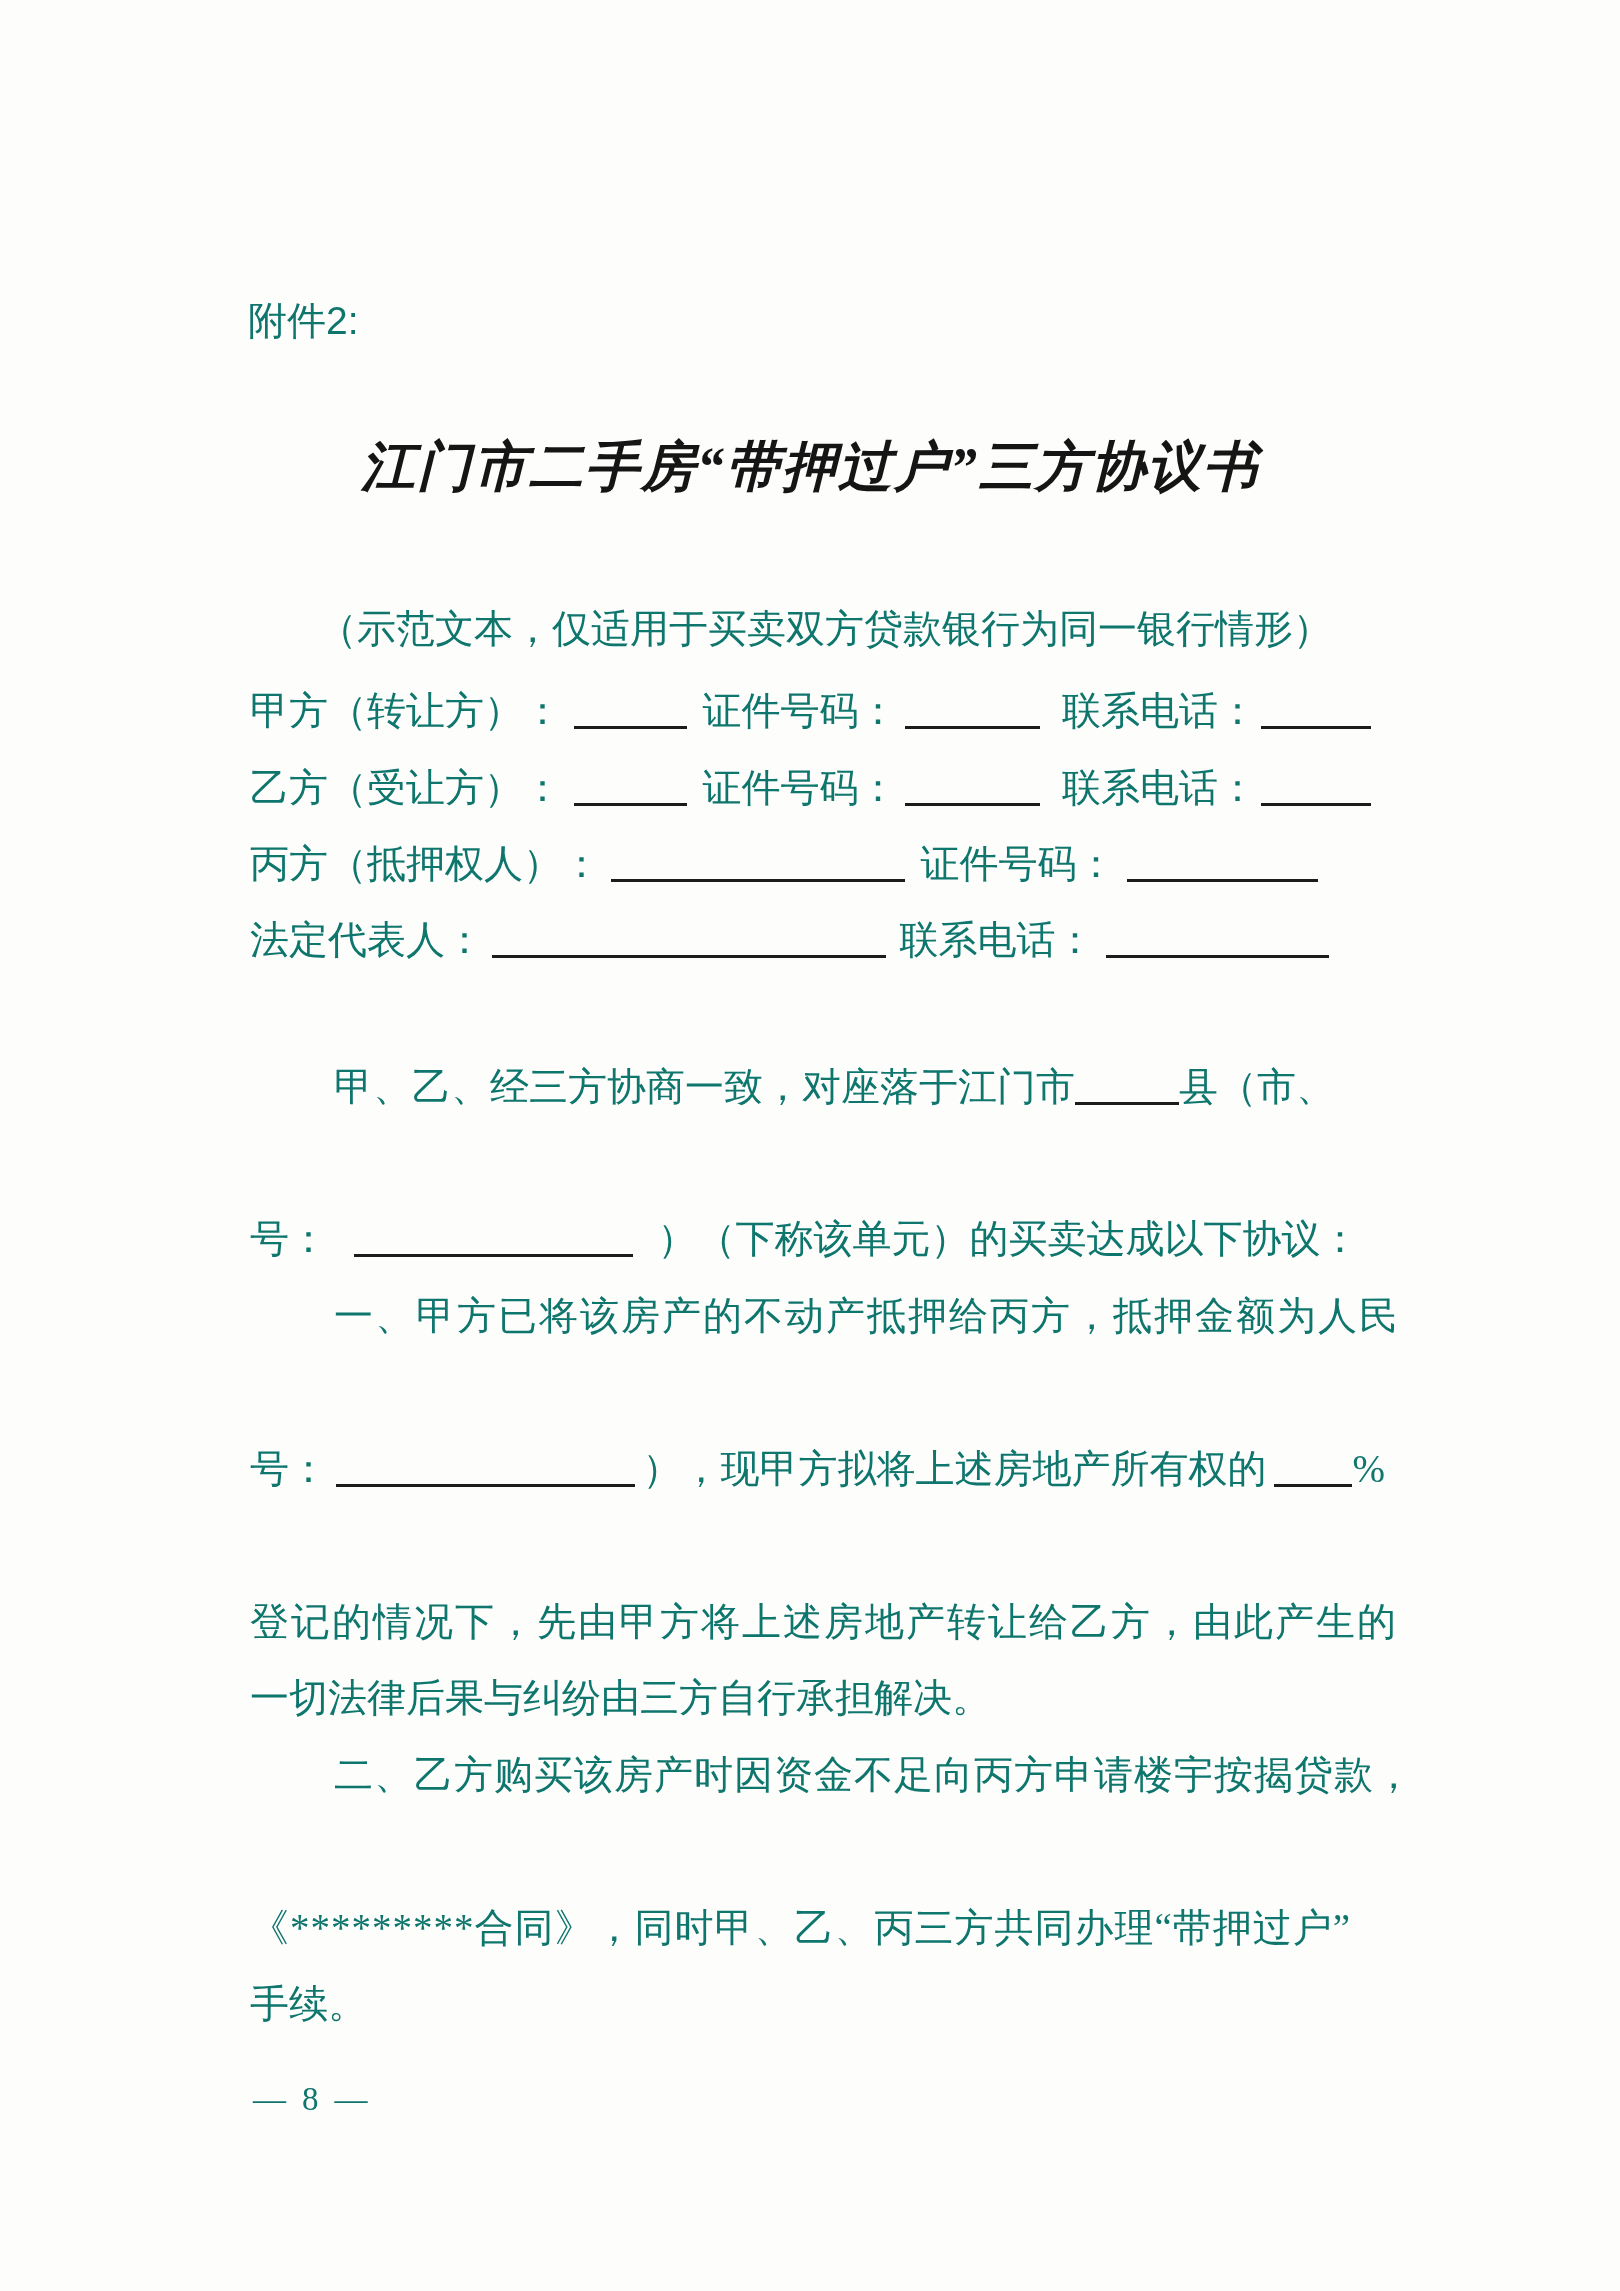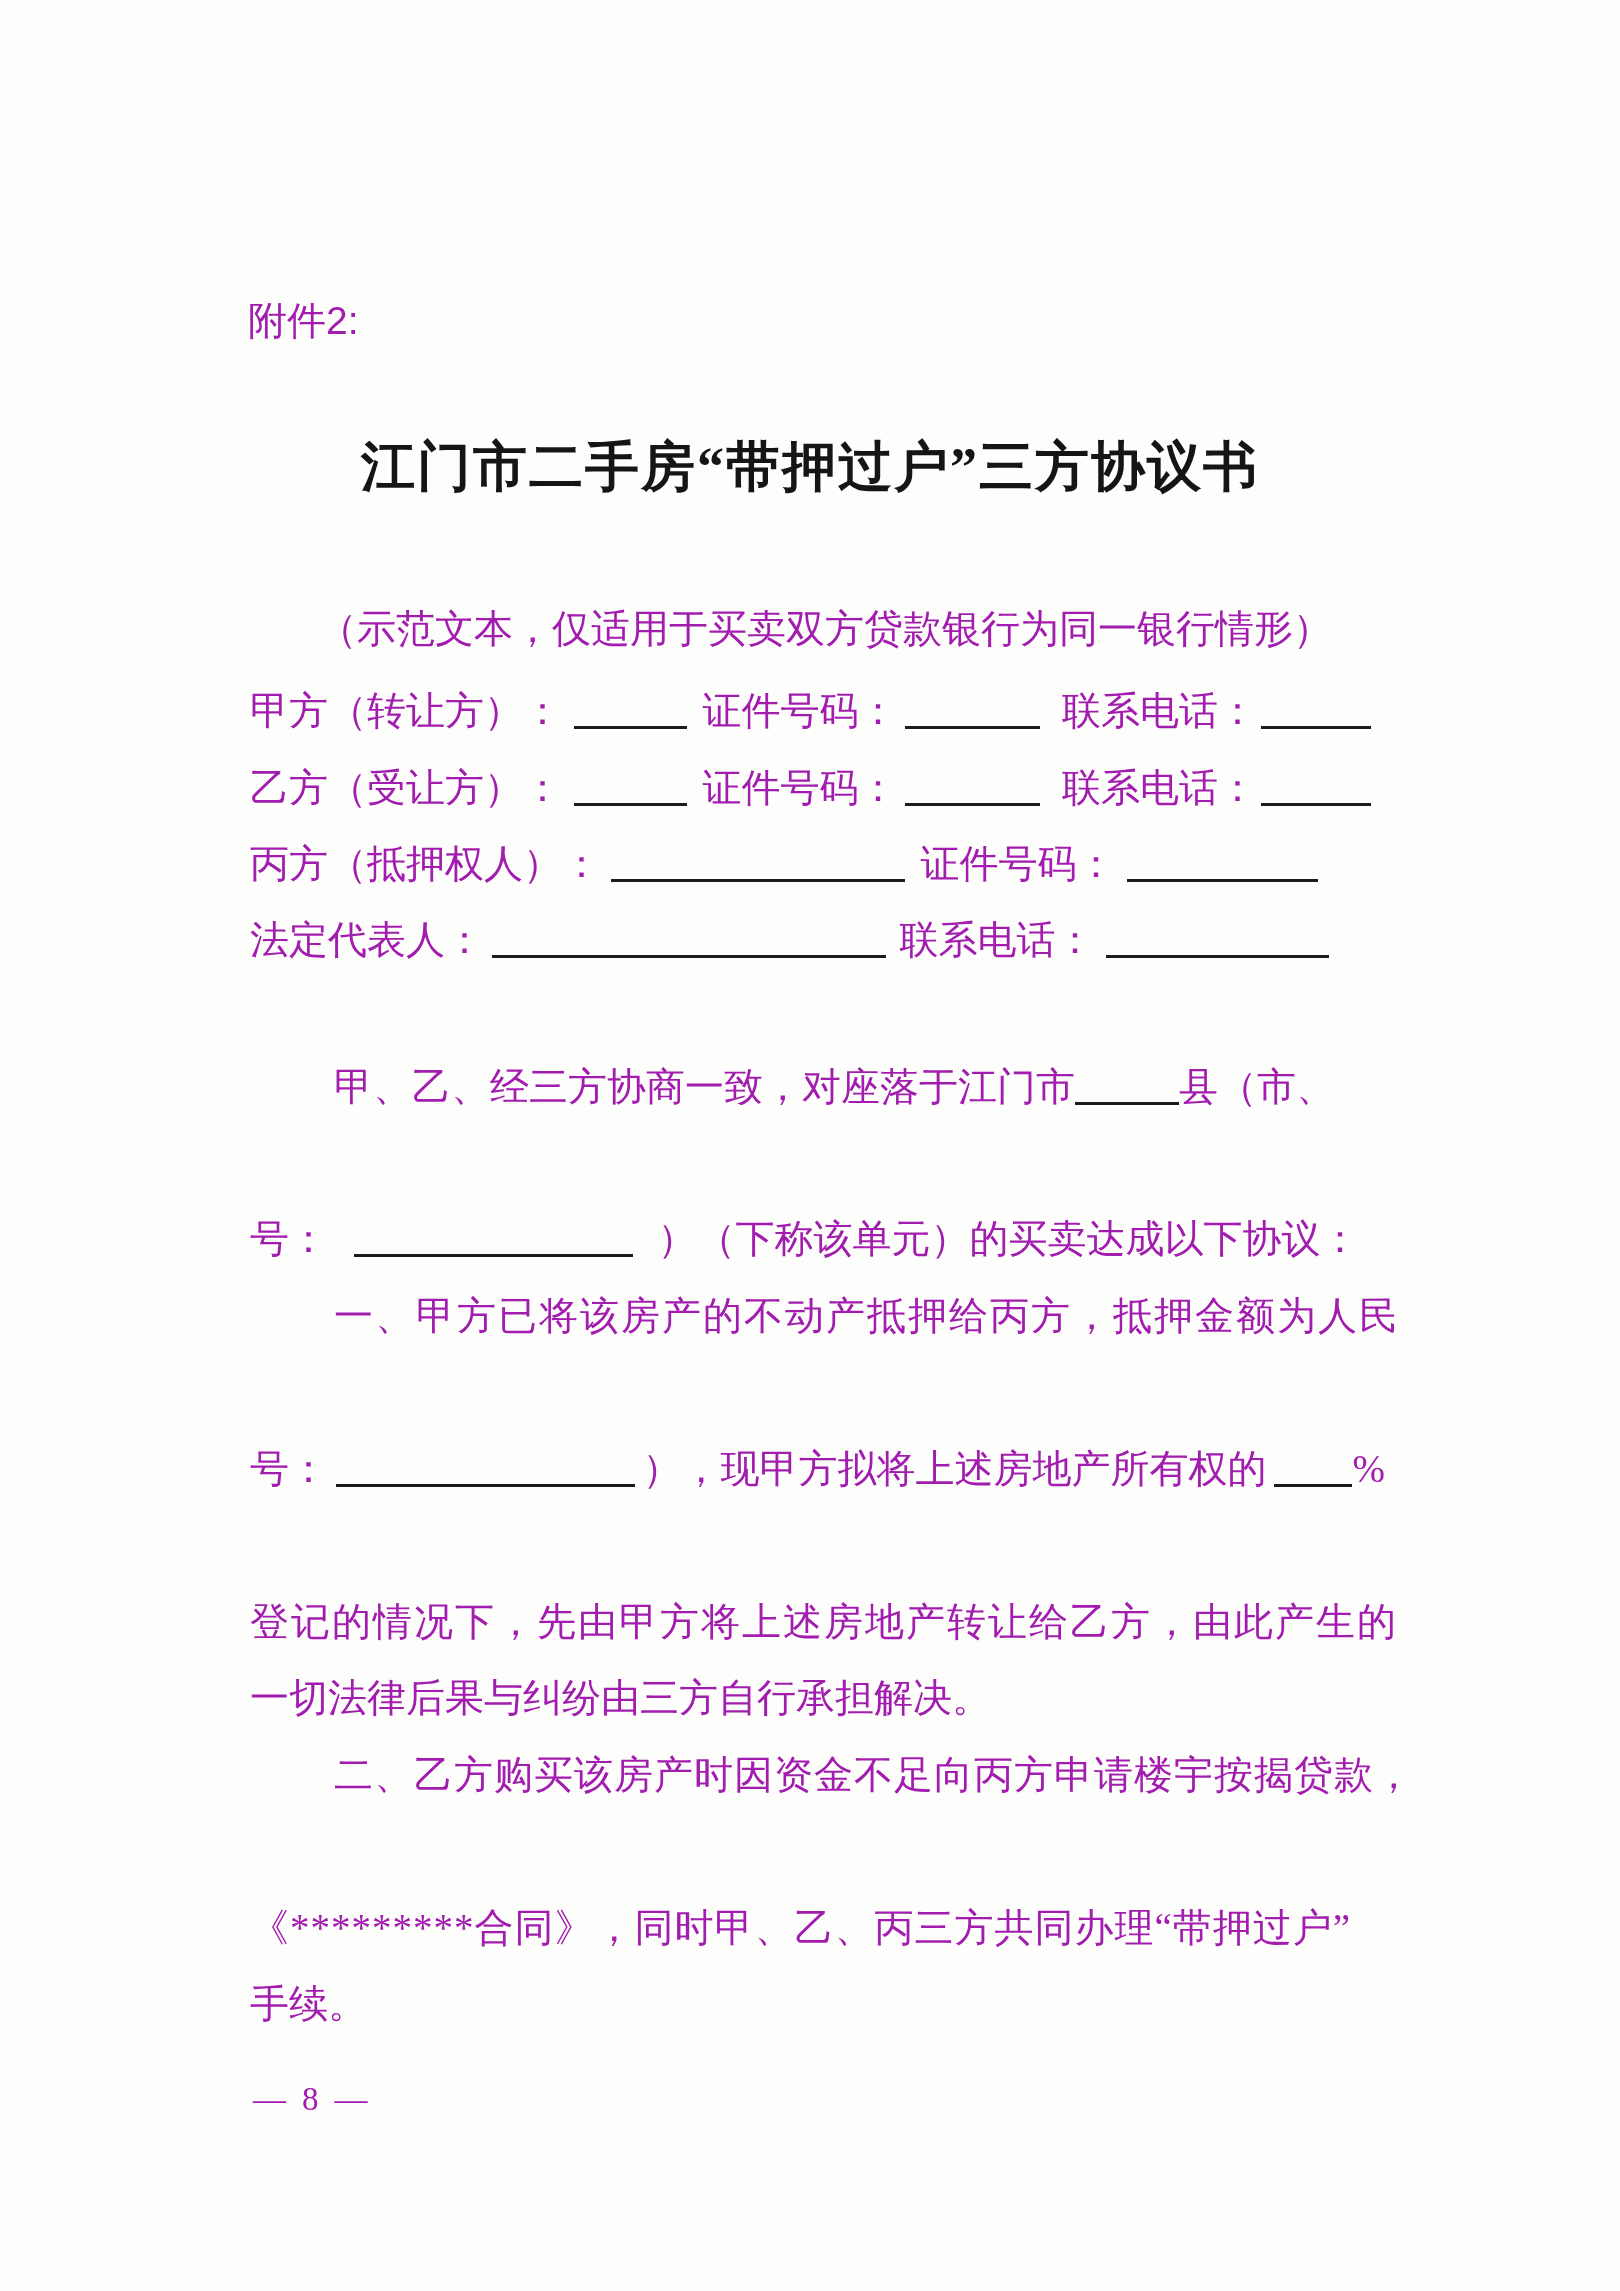--- a/index.html
+++ b/index.html
@@ -14,39 +14,40 @@
     background: #fdfdfb;
     color: #1c1c1c;
     font-family: "Liberation Serif", "DejaVu Serif", serif;
     overflow: hidden;
   }
   .line {
     position: absolute;
     white-space: nowrap;
     font-size: 39px;
     line-height: 53px;
-    color: #a21caf;
+    color: #0f766e;
   }
   .attachment {
     top: 294px;
     left: 248px;
     font-family: "Liberation Sans", "DejaVu Sans", sans-serif;
   }
   .title {
     position: absolute;
     top: 435px;
     left: 0;
     width: 1620px;
     text-align: center;
     font-size: 54px;
     line-height: 65px;
     font-weight: 700;
     letter-spacing: 2px;
     white-space: nowrap;
     color: #151515;
+    font-style: italic;
   }
   .subtitle {
     top: 602px;
     left: 318px;
   }
   
   .blank {
     display: inline-block;
     height: 7.8px;
     border-bottom: 3.9px solid #1c1c1c;

